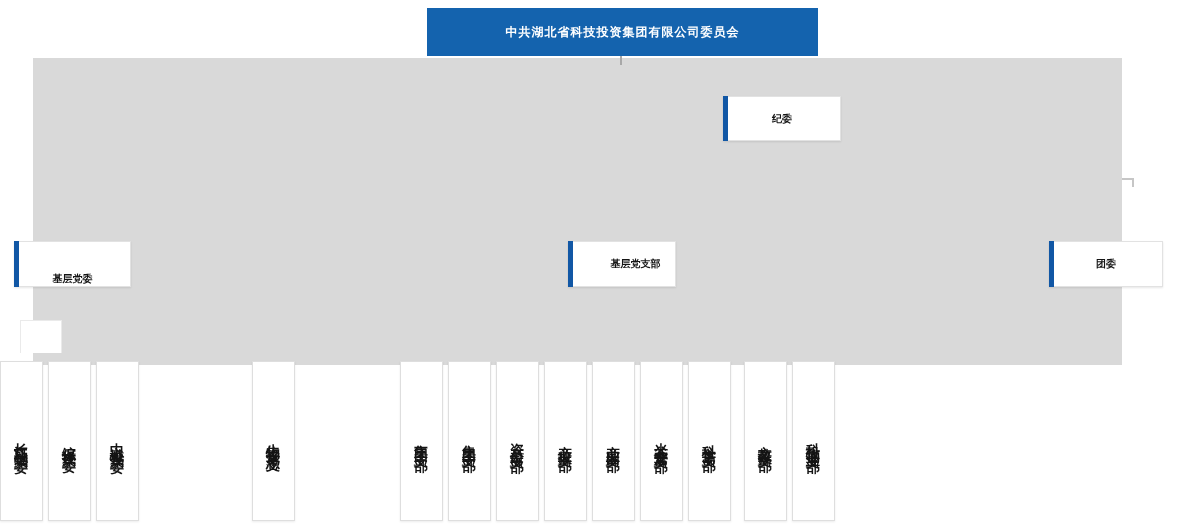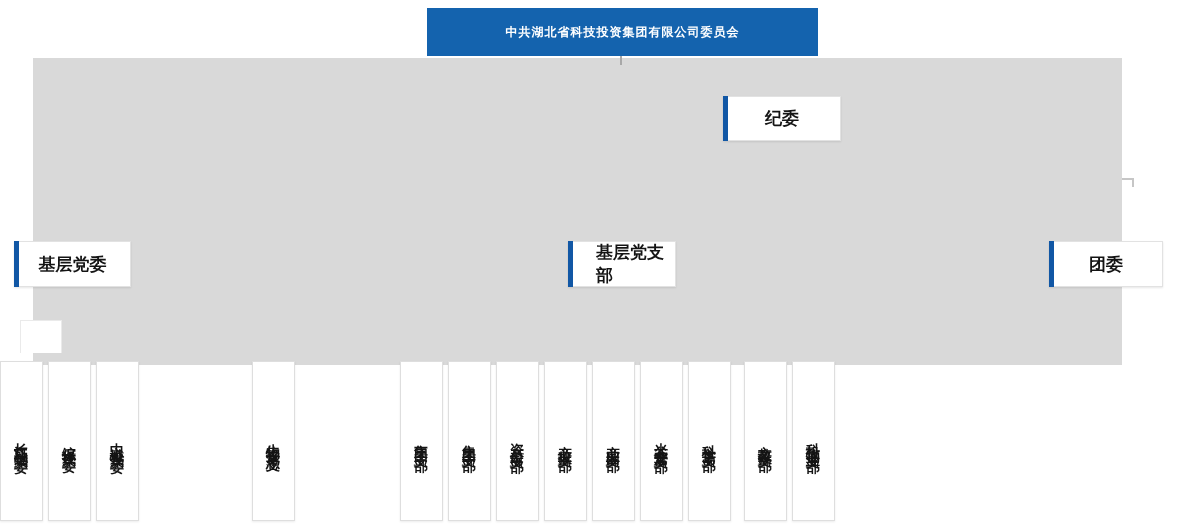--- a/index.html
+++ b/index.html
@@ -69,21 +69,21 @@
     z-index: 2;
   }
   .node {
     position: absolute;
     background: #ffffff;
     border: 1px solid #e2e2e2;
     box-shadow: 0 1px 2px rgba(0,0,0,0.10);
     display: flex;
     align-items: center;
     justify-content: center;
-    font-size: 17px;
+    font-size: 10px;
     font-weight: bold;
     color: #141414;
     z-index: 5;
     box-sizing: border-box;
   }
   .accent {
     position: absolute;
     left: -1px;
     top: -1px;
     bottom: -1px;
@@ -136,21 +136,21 @@
   <div class="connector-r-h"></div>
   <div class="connector-r-v"></div>
 
   <div class="partial-node"></div>
 
   <div class="node" style="left:723px; top:96px; width:118px; height:45px;">
     <span class="accent"></span>
     <span>纪委</span>
   </div>
 
-  <div class="node" style="left:14px; top:241px; width:117px; height:46px;">
+  <div class="node" style="left:14px; top:241px; width:117px; height:46px;align-items:flex-end;">
     <span class="accent"></span>
     <span>基层党委</span>
   </div>
 
 
   <div class="node" style="left:568px; top:241px; width:108px; height:46px;padding-left:27px;">
     <span class="accent"></span>
     <span>基层党支部</span>
   </div>
 

